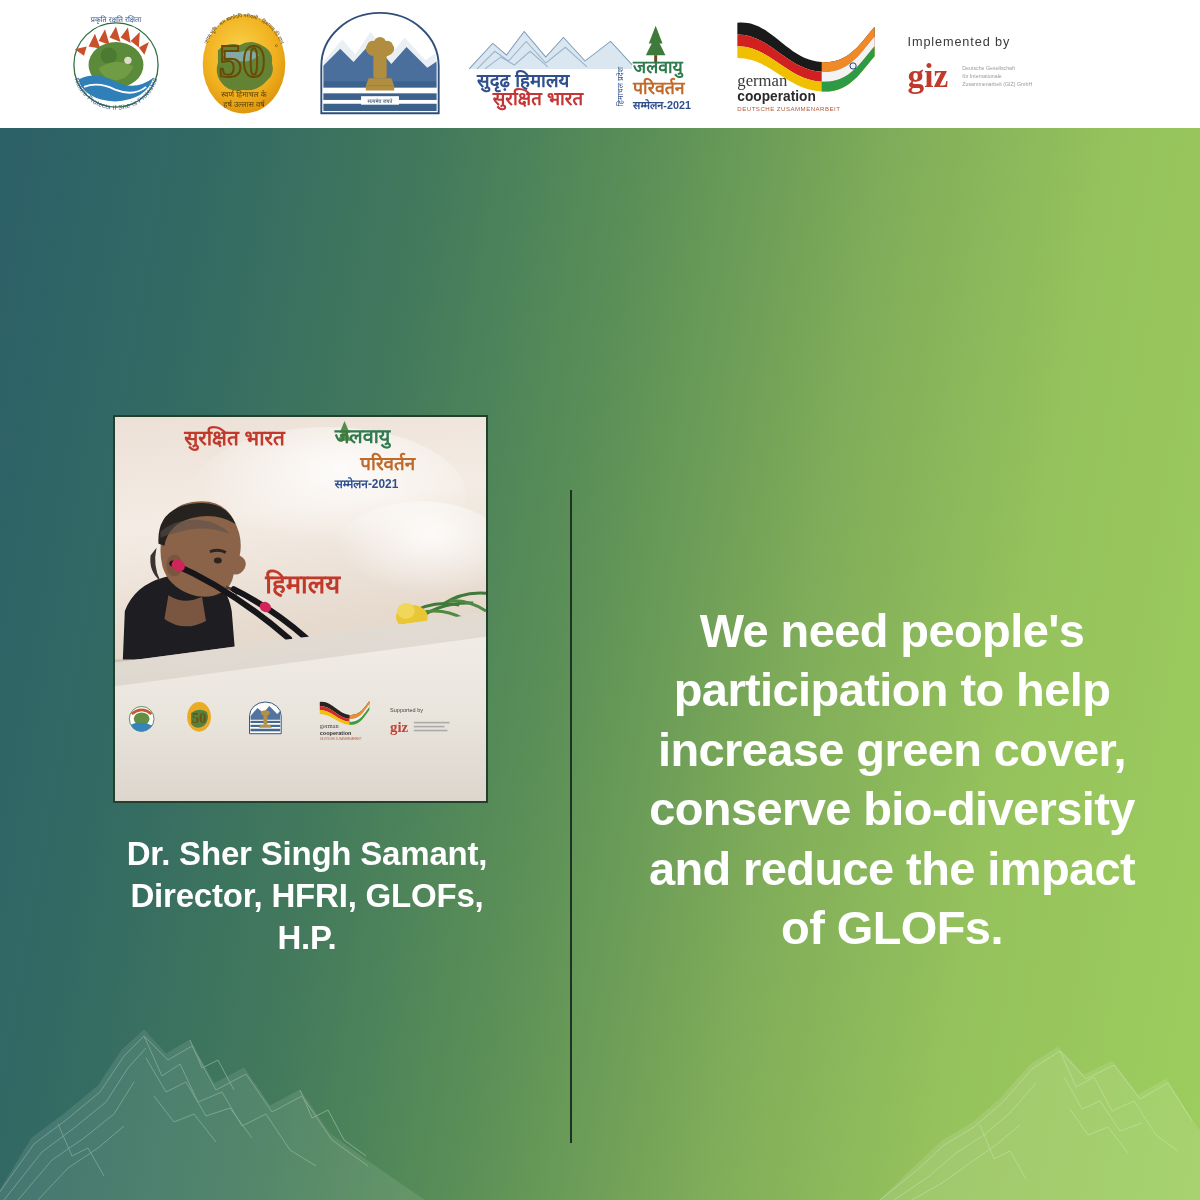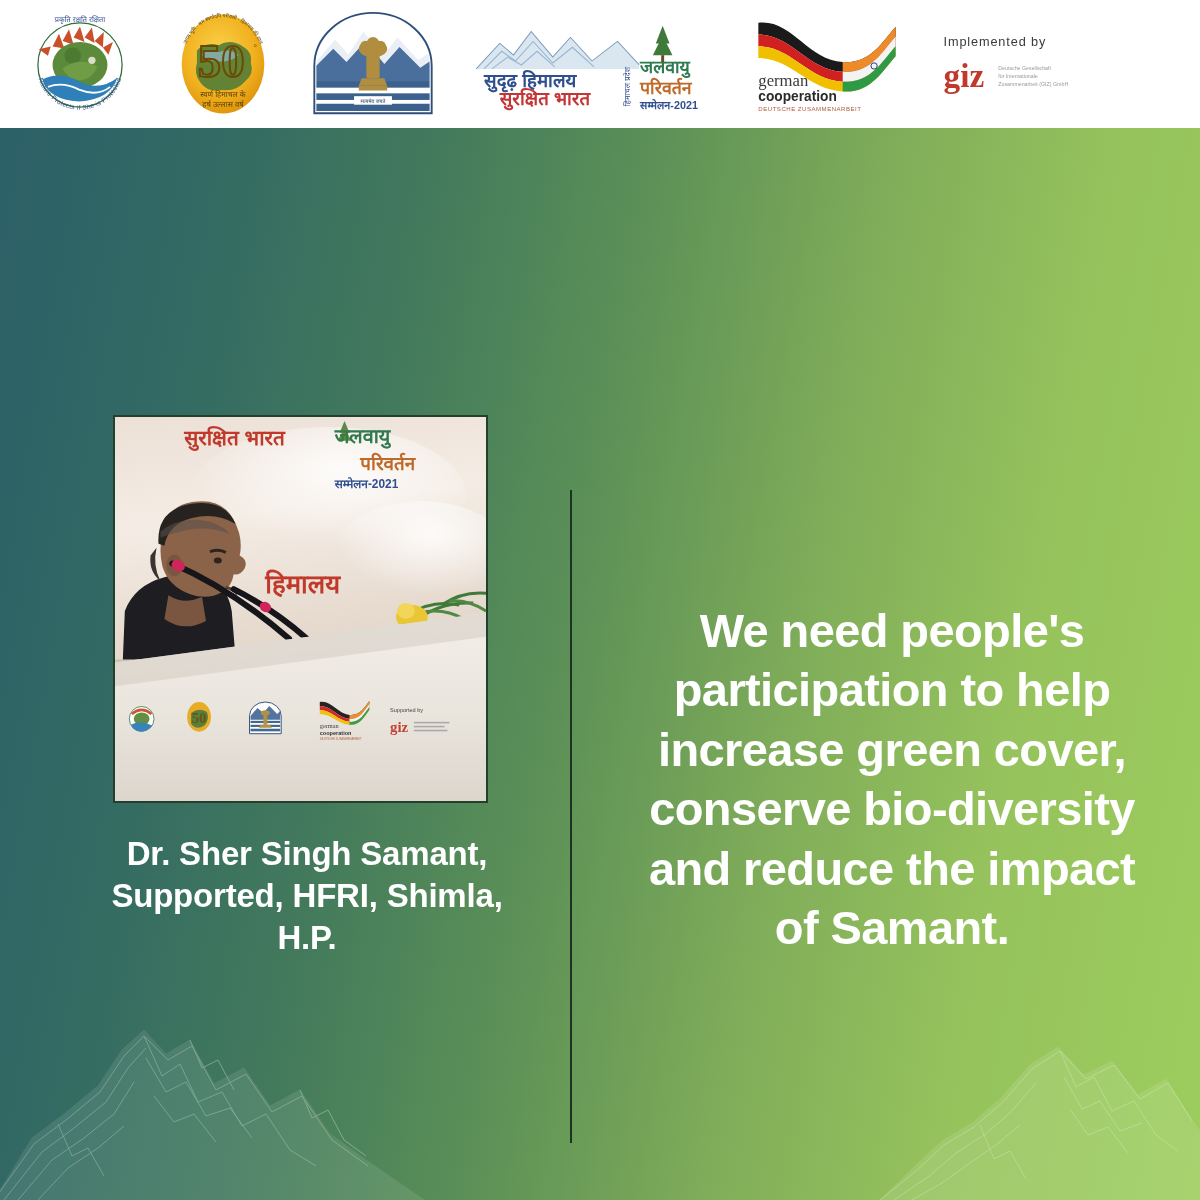--- a/index.html
+++ b/index.html
@@ -21,21 +21,21 @@
   
   .logo-band {
     position: absolute;
     left: 0; top: 0;
     width: 1106px;
     height: 128px;
     background: #ffffff;
     display: flex;
     align-items: center;
     justify-content: space-between;
-    padding: 0 20px;
+    padding: 0 56px;
     box-sizing: border-box;
     z-index: 6;
   }
   .logo-slot {
     display: flex;
     align-items: center;
     justify-content: center;
     height: 108px;
   }
 
@@ -446,24 +446,24 @@
               <rect x="24" y="16" width="36" height="1.6"></rect>
               <rect x="24" y="20" width="31" height="1.6"></rect>
               <rect x="24" y="24" width="34" height="1.6"></rect>
             </g>
           </g>
         </g>
       </svg>
     </div>
 
     <div class="caption">Dr. Sher Singh Samant,
-Supported, HFRI, Shimla,
+Director, HFRI, GLOFs,
 H.P.</div>
 
     <div class="quote">We need people's
 participation to help
 increase green cover,
 conserve bio-diversity
 and reduce the impact
-of Samant.</div>
+of GLOFs.</div>
 
   </div>
 </div>
 
 </body></html>

